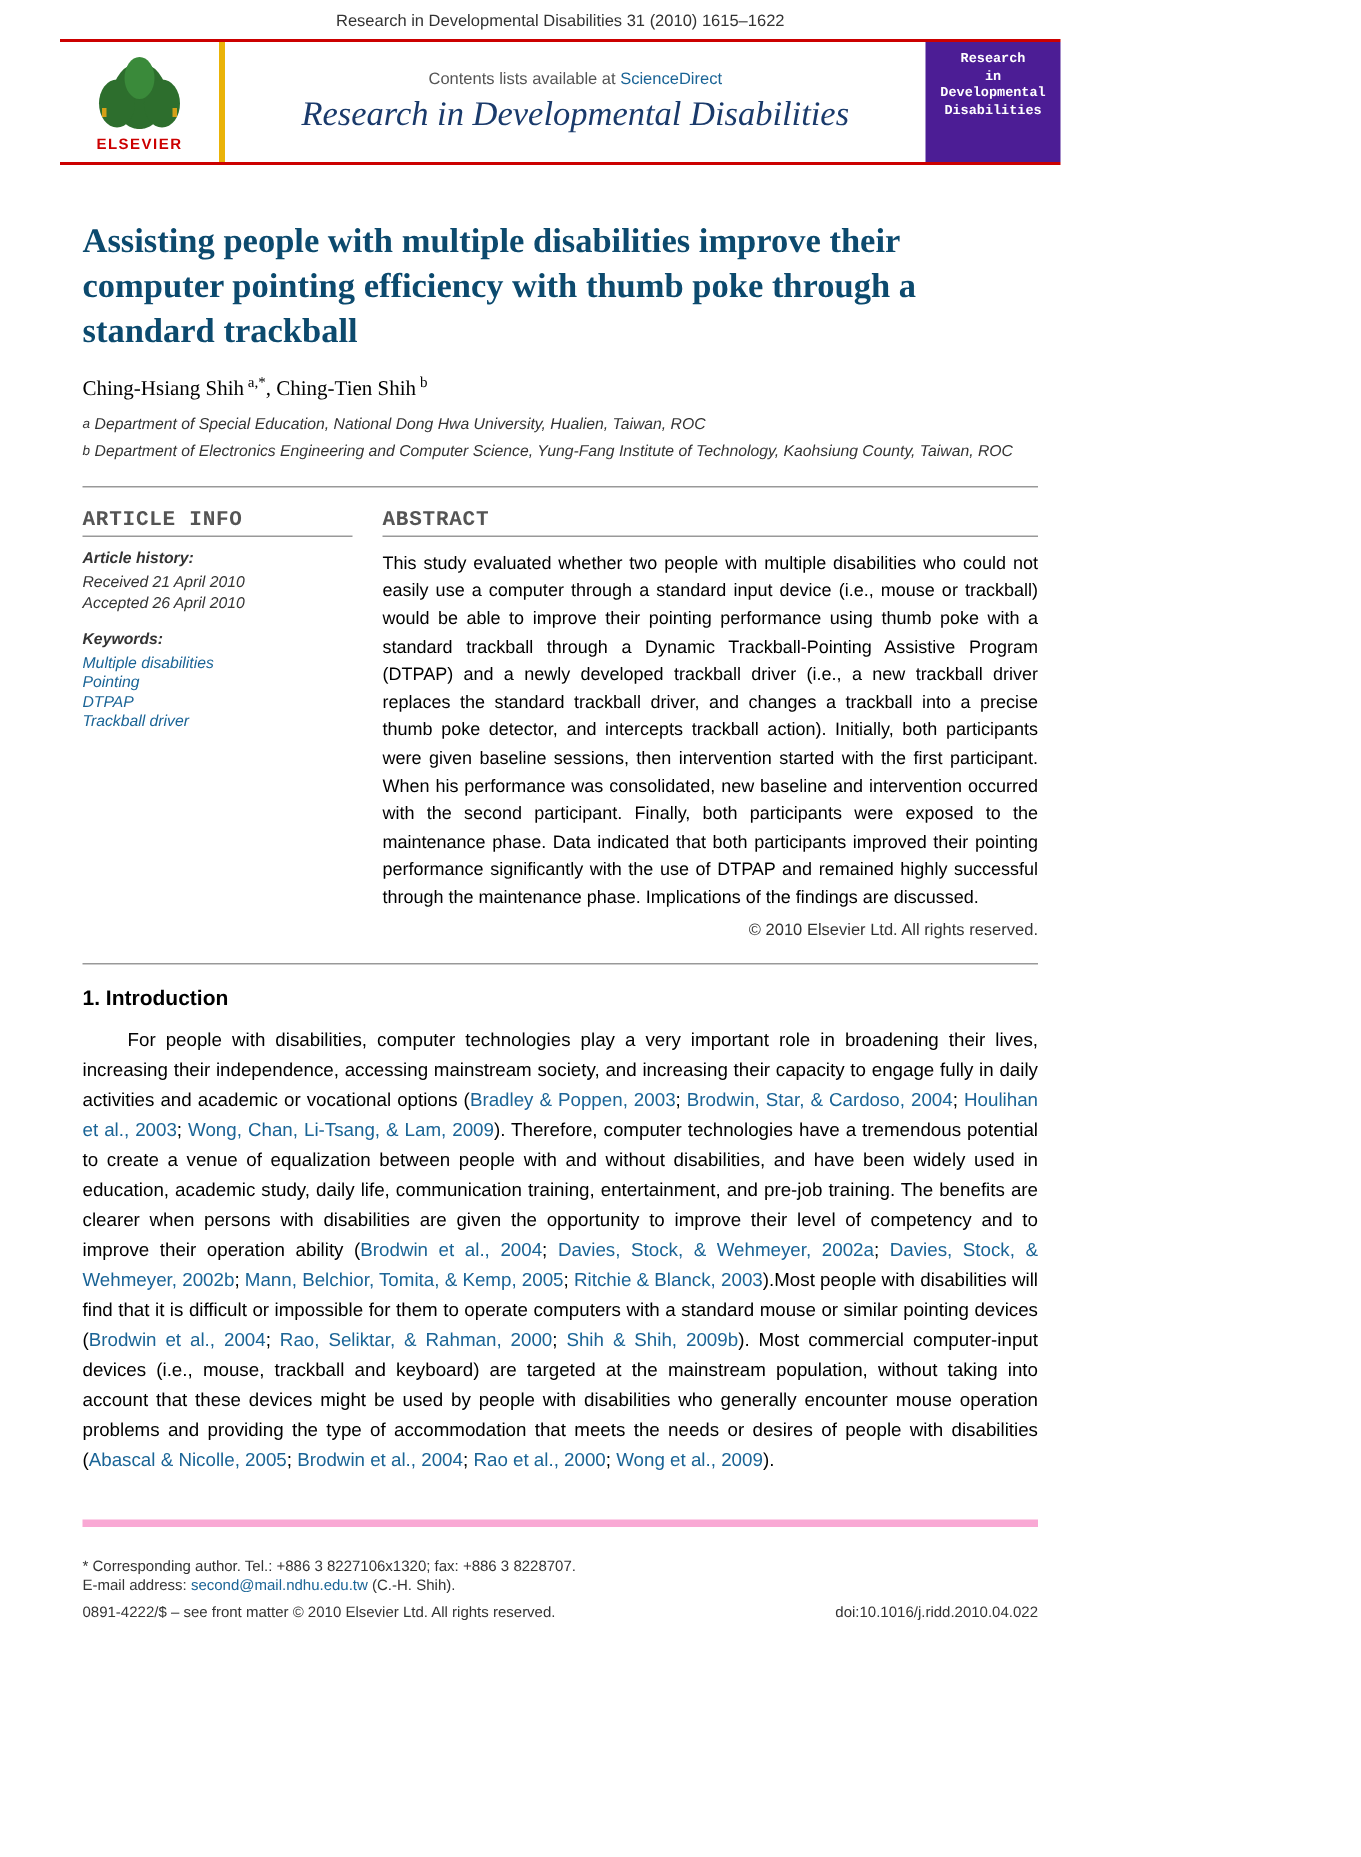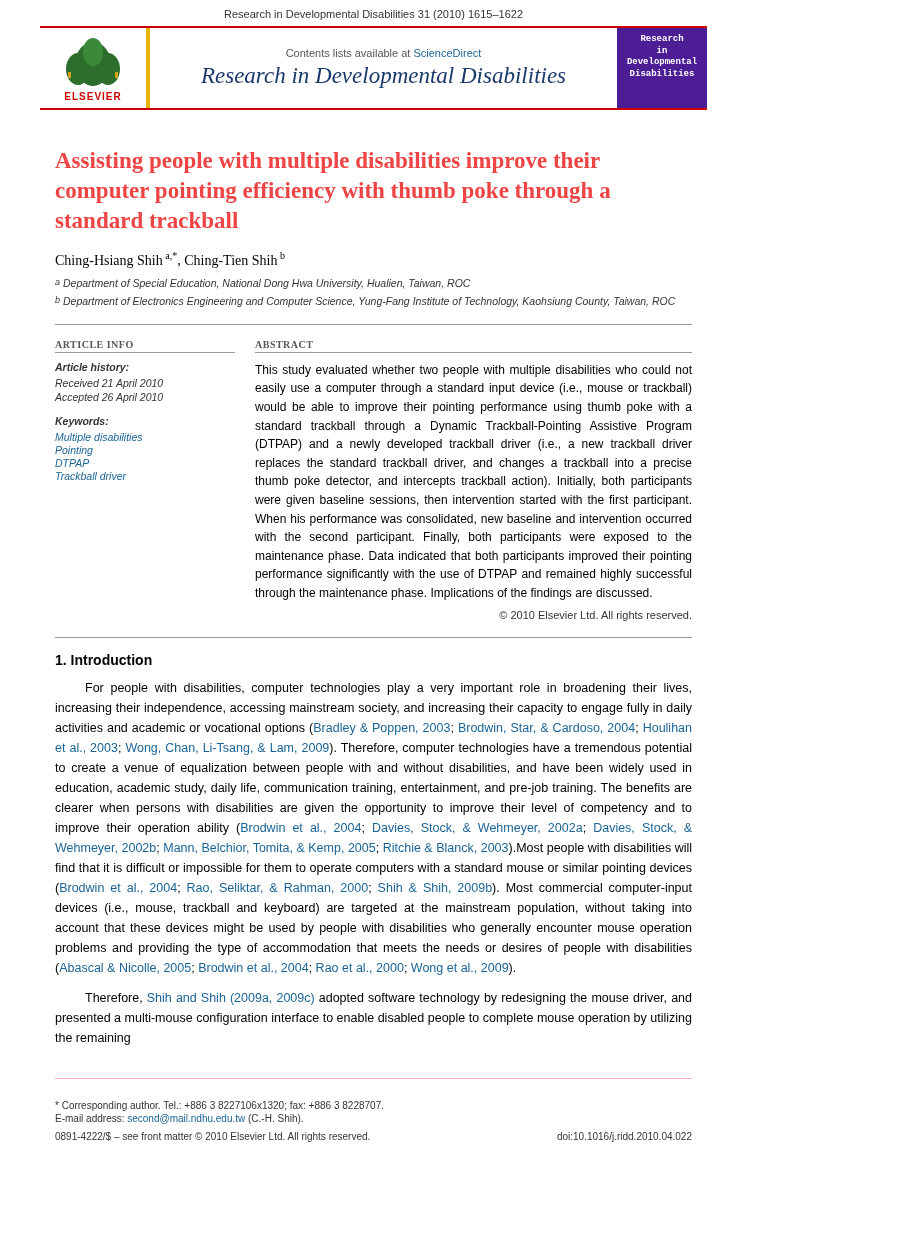--- a/index.html
+++ b/index.html
@@ -96,21 +96,21 @@
       color: #fff;
       line-height: 1.3;
     }
     
     .main-content {
       padding: 18px 55px 10px 55px;
     }
     .article-title {
       font-size: 23px;
       font-weight: bold;
-      color: #ef4444;
+      color: #0c4a6e;
       line-height: 1.3;
       margin-bottom: 14px;
       font-family: 'Times New Roman', Times, serif;
     }
     .authors {
       font-size: 14px;
       margin-bottom: 8px;
       font-family: Liberation Serif, serif;
     }
     .authors .author-name {
@@ -144,22 +144,22 @@
       margin-bottom: 16px;
     }
     .col-left {
       width: 180px;
       flex-shrink: 0;
     }
     .col-right {
       flex: 1;
     }
     .col-section-title {
-      font-size: 10px;
-      font-family: Liberation Serif, serif;
+      font-size: 14px;
+      font-family: Liberation Mono, monospace;
       font-weight: bold;
       color: #555;
       letter-spacing: 0.5px;
       text-transform: uppercase;
       border-bottom: 1px solid #999;
       padding-bottom: 2px;
       margin-bottom: 8px;
     }
     .article-info-label {
       font-size: 10.5px;
@@ -229,21 +229,21 @@
       font-family: Arial, sans-serif;
       color: #000;
       margin-bottom: 10px;
       text-indent: 30px;
     }
     .body-text .ref-link {
       color: #1a6496;
     }
     
     .footnote-section {
-      border-top: 1px solid #f9a8d4;
+      border-top: 5px solid #f9a8d4;
       margin: 10px 55px 0 55px;
       padding-top: 21px;
     }
     .footnote-text {
       font-size: 10px;
       font-family: Arial, sans-serif;
       color: #333;
       margin-bottom: 2px;
     }
     .footer-bottom {
@@ -342,23 +342,20 @@
     </div>
 
     <hr class="section-divider">
 
     <div class="section-heading">1.   Introduction</div>
 
     <div class="body-text">
       For people with disabilities, computer technologies play a very important role in broadening their lives, increasing their independence, accessing mainstream society, and increasing their capacity to engage fully in daily activities and academic or vocational options (<span class="ref-link">Bradley &amp; Poppen, 2003</span>; <span class="ref-link">Brodwin, Star, &amp; Cardoso, 2004</span>; <span class="ref-link">Houlihan et al., 2003</span>; <span class="ref-link">Wong, Chan, Li-Tsang, &amp; Lam, 2009</span>). Therefore, computer technologies have a tremendous potential to create a venue of equalization between people with and without disabilities, and have been widely used in education, academic study, daily life, communication training, entertainment, and pre-job training. The benefits are clearer when persons with disabilities are given the opportunity to improve their level of competency and to improve their operation ability (<span class="ref-link">Brodwin et al., 2004</span>; <span class="ref-link">Davies, Stock, &amp; Wehmeyer, 2002a</span>; <span class="ref-link">Davies, Stock, &amp; Wehmeyer, 2002b</span>; <span class="ref-link">Mann, Belchior, Tomita, &amp; Kemp, 2005</span>; <span class="ref-link">Ritchie &amp; Blanck, 2003</span>).Most people with disabilities will find that it is difficult or impossible for them to operate computers with a standard mouse or similar pointing devices (<span class="ref-link">Brodwin et al., 2004</span>; <span class="ref-link">Rao, Seliktar, &amp; Rahman, 2000</span>; <span class="ref-link">Shih &amp; Shih, 2009b</span>). Most commercial computer-input devices (i.e., mouse, trackball and keyboard) are targeted at the mainstream population, without taking into account that these devices might be used by people with disabilities who generally encounter mouse operation problems and providing the type of accommodation that meets the needs or desires of people with disabilities (<span class="ref-link">Abascal &amp; Nicolle, 2005</span>; <span class="ref-link">Brodwin et al., 2004</span>; <span class="ref-link">Rao et al., 2000</span>; <span class="ref-link">Wong et al., 2009</span>).
     </div>
 
-    <div class="body-text">
-      Therefore, <span class="ref-link">Shih and Shih (2009a, 2009c)</span> adopted software technology by redesigning the mouse driver, and presented a multi-mouse configuration interface to enable disabled people to complete mouse operation by utilizing the remaining
-    </div>
 
   </div>
 
   <div class="footnote-section">
     <div class="footnote-text">* Corresponding author. Tel.: +886 3 8227106x1320; fax: +886 3 8228707.</div>
     <div class="footnote-text">
       E-mail address: <span style="color:#1a6496;">second@mail.ndhu.edu.tw</span> (C.-H. Shih).
     </div>
   </div>
 

